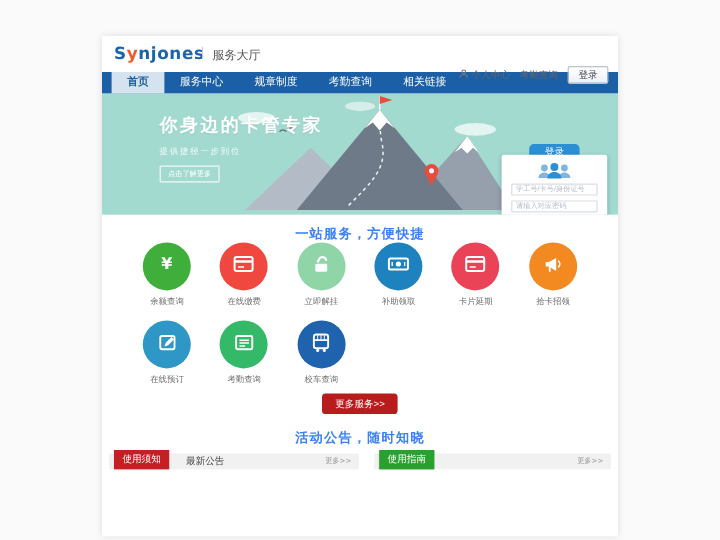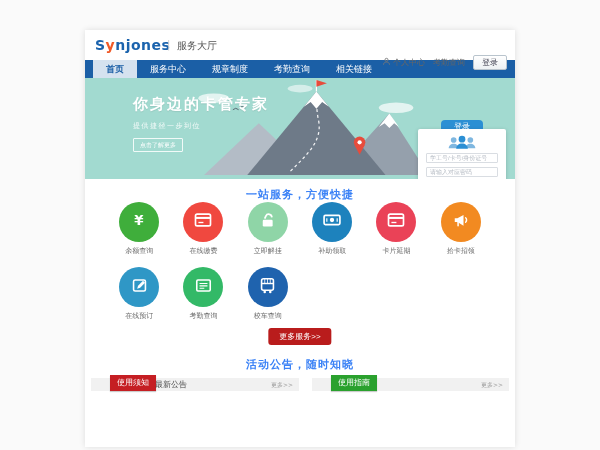--- a/index.html
+++ b/index.html
@@ -69,21 +69,21 @@
     display:flex; align-items:center; justify-content:center; }
   .svc-label { font-size:7px; color:#6b6b6b; margin-top:4px; }
   .more-btn { position:absolute; top:149px; left:50%; transform:translateX(-50%);
     color:#fff; font-size:8px; padding:3px 11px; border-radius:3px; border:none; cursor:pointer; }
 
   
   .ann { position:relative; height:82px; background:#fff; }
   .panel { position:absolute; top:29px; height:13px; background:#f1f1f1; }
   .panel-left { left:6px; width:208px; }
   .panel-right { left:227px; width:197px; }
-  .ribbon { position:absolute; left:19px; top:-3px; height:16px; padding:0 7px;
+  .ribbon { position:absolute; left:4px; top:-3px; height:16px; padding:0 7px;
     color:#fff; font-size:8px; line-height:16px; cursor:pointer;
     box-shadow:0 1px 1px rgba(0,0,0,.2); }
   .sub-tab { position:absolute; left:64px; font-size:8px; color:#444; line-height:13px;
     cursor:pointer; }
   .more-link { position:absolute; right:6px; font-size:6px; color:#999; line-height:13px;
     cursor:pointer; }
 </style>
 </head>
 <body>
 

